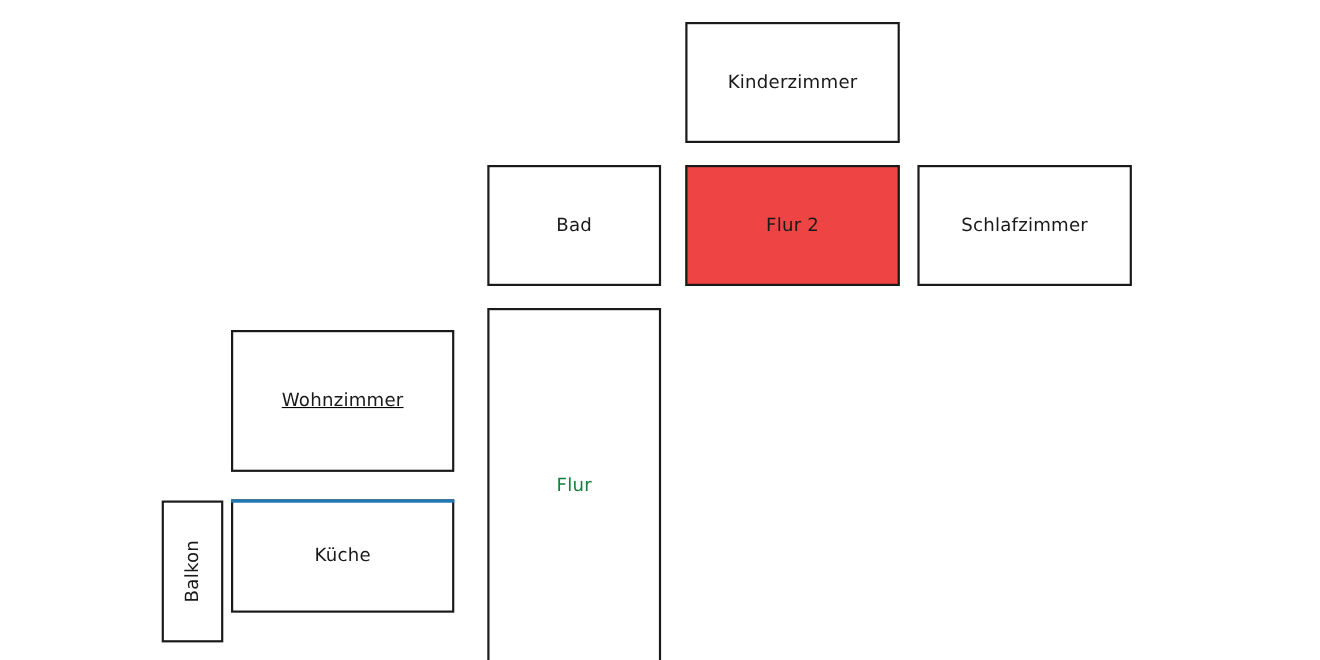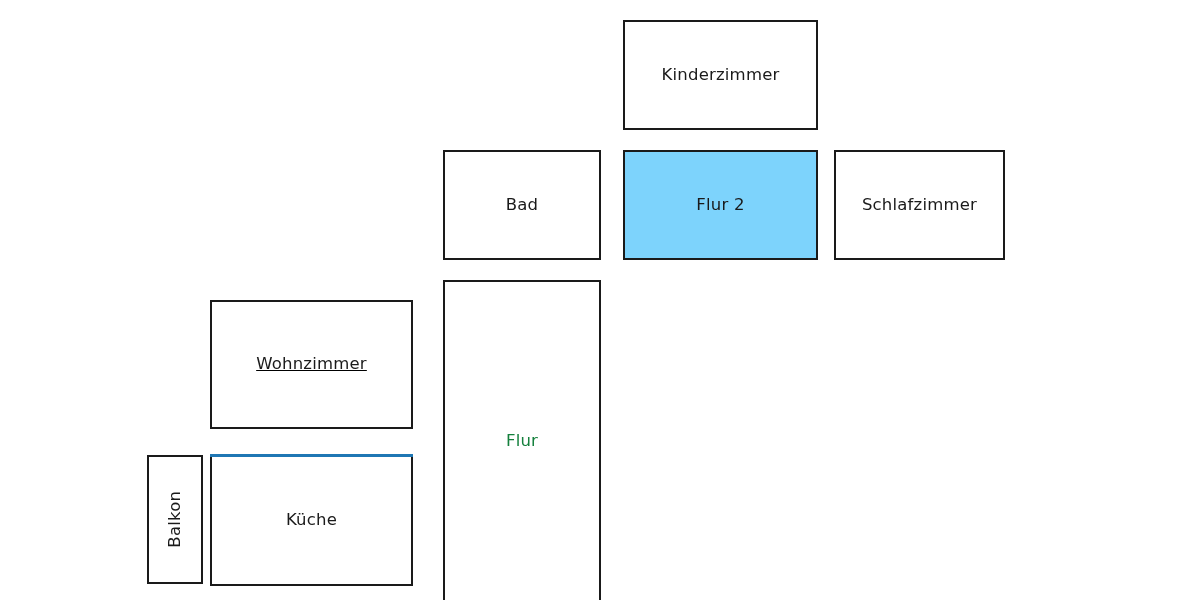--- a/index.html
+++ b/index.html
@@ -48,32 +48,32 @@
 </head>
 <body>
 
 <div id="floorplan">
     <div class="room" style="left: 443px; top: 150px; width: 158px; height: 110px; border-color: rgb(26, 26, 26); background: rgb(255, 255, 255);">
     <span class="room-label" style="color: rgb(26, 26, 26);">Bad</span>
   </div>
     <div class="room" style="left: 623px; top: 20px; width: 195px; height: 110px; border-color: rgb(26, 26, 26); background: rgb(255, 255, 255);">
     <span class="room-label" style="color: rgb(26, 26, 26);">Kinderzimmer</span>
   </div>
-    <div class="room" style="left: 623px; top: 150px; width: 195px; height: 110px; border-color: rgb(26, 26, 26); background: #7dd3fc;">
+    <div class="room" style="left: 623px; top: 150px; width: 195px; height: 110px; border-color: rgb(26, 26, 26); background: #ef4444;">
     <span class="room-label" style="color: rgb(26, 26, 26);">Flur 2</span>
   </div>
-    <div class="room" style="left: 834px; top: 150px; width: 171px; height: 110px; border-color: rgb(26, 26, 26); background: rgb(255, 255, 255);">
+    <div class="room" style="left: 834px; top: 150px; width: 195px; height: 110px; border-color: rgb(26, 26, 26); background: rgb(255, 255, 255);">
     <span class="room-label" style="color: rgb(26, 26, 26);">Schlafzimmer</span>
   </div>
     <div class="room" style="left: 210px; top: 300px; width: 203px; height: 129px; border-color: rgb(26, 26, 26); background: rgb(255, 255, 255); text-decoration: underline;">
     <span class="room-label" style="color: rgb(26, 26, 26);">Wohnzimmer</span>
   </div>
     <div class="room" style="left: 443px; top: 280px; width: 158px; height: 322px; border-color: rgb(26, 26, 26); background: rgb(255, 255, 255);">
     <span class="room-label" style="color: #15803d;">Flur</span>
   </div>
     <div class="room" style="left: 147px; top: 455px; width: 56px; height: 129px; border-color: rgb(26, 26, 26); background: rgb(255, 255, 255);">
     <span class="room-label rotated" style="color: rgb(26, 26, 26);">Balkon</span>
   </div>
-    <div class="room" style="left: 210px; top: 454px; width: 203px; height: 132px; border-color: rgb(26, 26, 26); background: rgb(255, 255, 255);">
+    <div class="room" style="left: 210px; top: 454px; width: 203px; height: 103px; border-color: rgb(26, 26, 26); background: rgb(255, 255, 255);">
     <span class="room-label" style="color: rgb(26, 26, 26);">Küche</span>
   <div class="accent-line" style="background: rgb(31, 119, 180);"></div>
     </div>
   </div>
 
 </body></html>

